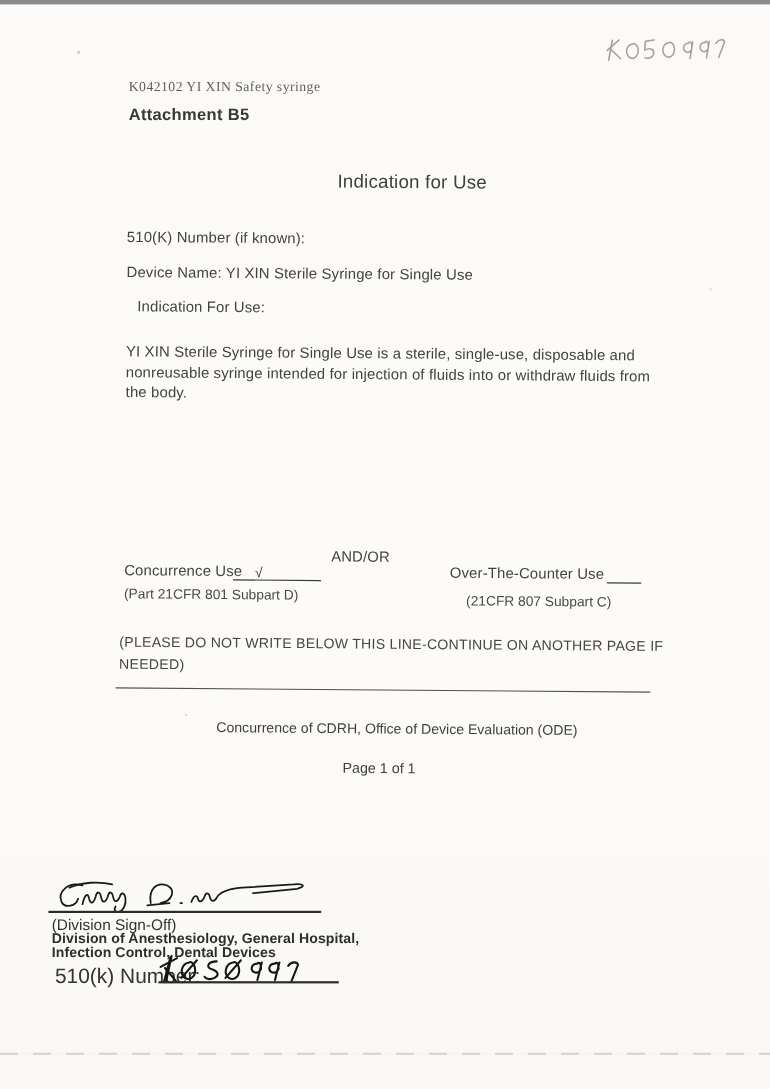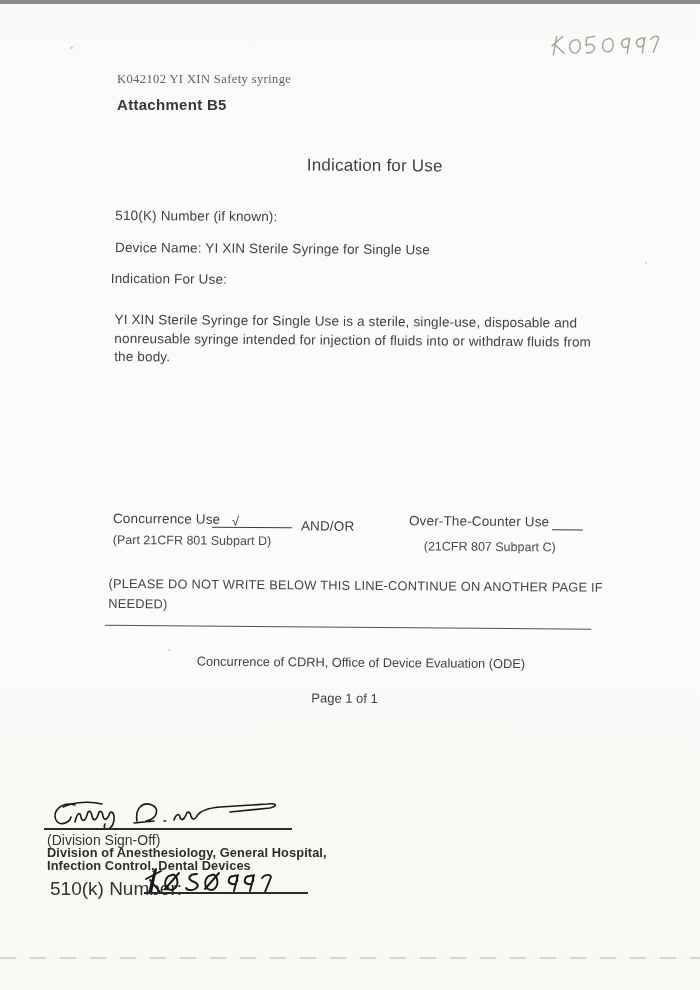--- a/index.html
+++ b/index.html
@@ -80,27 +80,27 @@
 
   <div class="abs serifline" style="left:117px;top:68px;">K042102 YI XIN Safety syringe</div>
   <div class="abs attachment" style="left:117px;top:92px;">Attachment B5</div>
 
   <div class="tilt">
 
     <div class="abs doc-title">Indication for Use</div>
 
     <div class="abs formline" style="left:117px;top:203px;">510(K) Number (if known):</div>
     <div class="abs formline" style="left:117px;top:235px;">Device Name: YI XIN Sterile Syringe for Single Use</div>
-    <div class="abs formline" style="left:113px;top:266px;">Indication For Use:</div>
+    <div class="abs formline" style="left:127px;top:266px;">Indication For Use:</div>
 
     <div class="abs para">YI XIN Sterile Syringe for Single Use is a sterile, single-use, disposable and nonreusable syringe intended for injection of fluids into or withdraw fluids from the body.</div>
 
     <div class="abs formline" style="left:117px;top:506px;">Concurrence Use</div>
     <span class="abs blank" style="left:216px;top:506px;width:80px;text-align:left;"><span class="checkmark" style="padding-left:20px;">√</span></span>
-    <div class="abs formline" style="left:305px;top:512px;">AND/OR</div>
+    <div class="abs formline" style="left:305px;top:492px;">AND/OR</div>
     <div class="abs formline" style="left:413px;top:506px;">Over-The-Counter Use</div>
     <span class="abs blank" style="left:556px;top:506px;width:31px;"></span>
 
     <div class="abs cfr" style="left:117px;top:528px;">(Part 21CFR 801 Subpart D)</div>
     <div class="abs cfr" style="left:428px;top:532px;">(21CFR 807 Subpart C)</div>
 
     <div class="abs notice">(PLEASE DO NOT WRITE BELOW THIS LINE-CONTINUE ON ANOTHER PAGE IF NEEDED)</div>
     <div class="abs rule"></div>
 
     <div class="abs centerline" style="top:648px;padding-left:16px;">Concurrence of CDRH, Office of Device Evaluation (ODE)</div>

